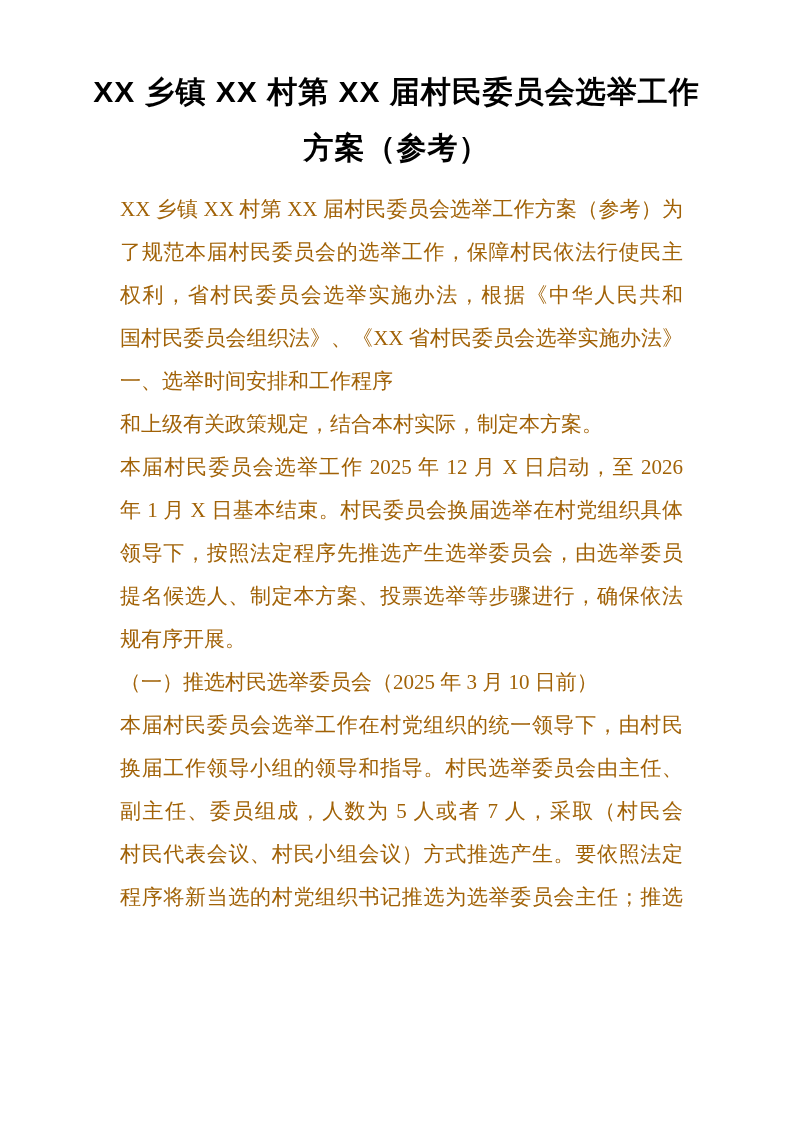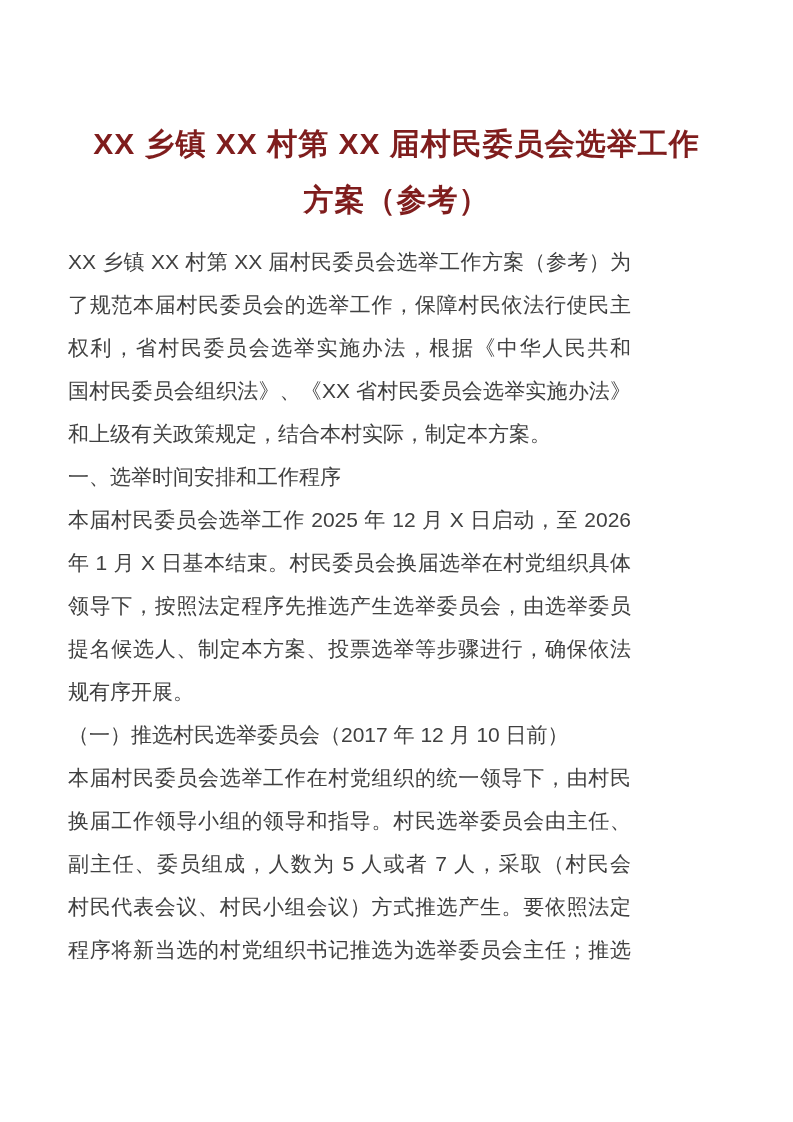--- a/index.html
+++ b/index.html
@@ -8,37 +8,37 @@
     background: #ffffff;
   }
   .page {
     position: relative;
     width: 793px;
     height: 1122px;
     background: #ffffff;
     overflow: hidden;
   }
   .doc-title {
-    padding-top: 116px;
+    padding-top: 64px;
     text-align: center;
     font-family: "Liberation Sans", "DejaVu Sans", sans-serif;
     font-weight: 700;
     font-size: 30px;
     line-height: 56px;
-    color: #7f1d1d;
+    color: #000000;
     letter-spacing: 1px;
   }
   .doc-body {
     margin-top: 12px;
-    margin-left: 68px;
+    margin-left: 120px;
     width: 563px;
-    font-family: Liberation Sans, sans-serif;
+    font-family: Liberation Serif, serif;
     font-size: 21px;
     line-height: 43px;
-    color: #404040;
+    color: #a16207;
   }
   .line {
     height: 43px;
     overflow: hidden;
     text-align: left;
   }
   
   .line.j {
     text-align: justify;
     text-align-last: justify;
@@ -53,28 +53,28 @@
   <div class="doc-title">
     <div class="title-line">XX 乡镇 XX 村第 XX 届村民委员会选举工作</div>
     <div class="title-line">方案（参考）</div>
   </div>
 
   <div class="doc-body">
     <div class="line j">XX 乡镇 XX 村第 XX 届村民委员会选举工作方案（参考）为</div>
     <div class="line j">了规范本届村民委员会的选举工作，保障村民依法行使民主</div>
     <div class="line j">权利，省村民委员会选举实施办法，根据《中华人民共和</div>
     <div class="line j">国村民委员会组织法》、《XX 省村民委员会选举实施办法》</div>
+    <div class="line">一、选举时间安排和工作程序</div>
     <div class="line">和上级有关政策规定，结合本村实际，制定本方案。</div>
-    <div class="line">一、选举时间安排和工作程序</div>
     <div class="line j">本届村民委员会选举工作 2025 年 12 月 X 日启动，至 2026</div>
     <div class="line j">年 1 月 X 日基本结束。村民委员会换届选举在村党组织具体</div>
     <div class="line j">领导下，按照法定程序先推选产生选举委员会，由选举委员</div>
     <div class="line j">提名候选人、制定本方案、投票选举等步骤进行，确保依法依</div>
     <div class="line">规有序开展。</div>
-    <div class="line">（一）推选村民选举委员会（2017 年 12 月 10 日前）</div>
+    <div class="line">（一）推选村民选举委员会（2025 年 3 月 10 日前）</div>
     <div class="line j">本届村民委员会选举工作在村党组织的统一领导下，由村民</div>
     <div class="line j">换届工作领导小组的领导和指导。村民选举委员会由主任、</div>
     <div class="line j">副主任、委员组成，人数为 5 人或者 7 人，采取（村民会议、</div>
     <div class="line j">村民代表会议、村民小组会议）方式推选产生。要依照法定</div>
     <div class="line j">程序将新当选的村党组织书记推选为选举委员会主任；推选</div>
   </div>
 
 </div>
 
 </body></html>

